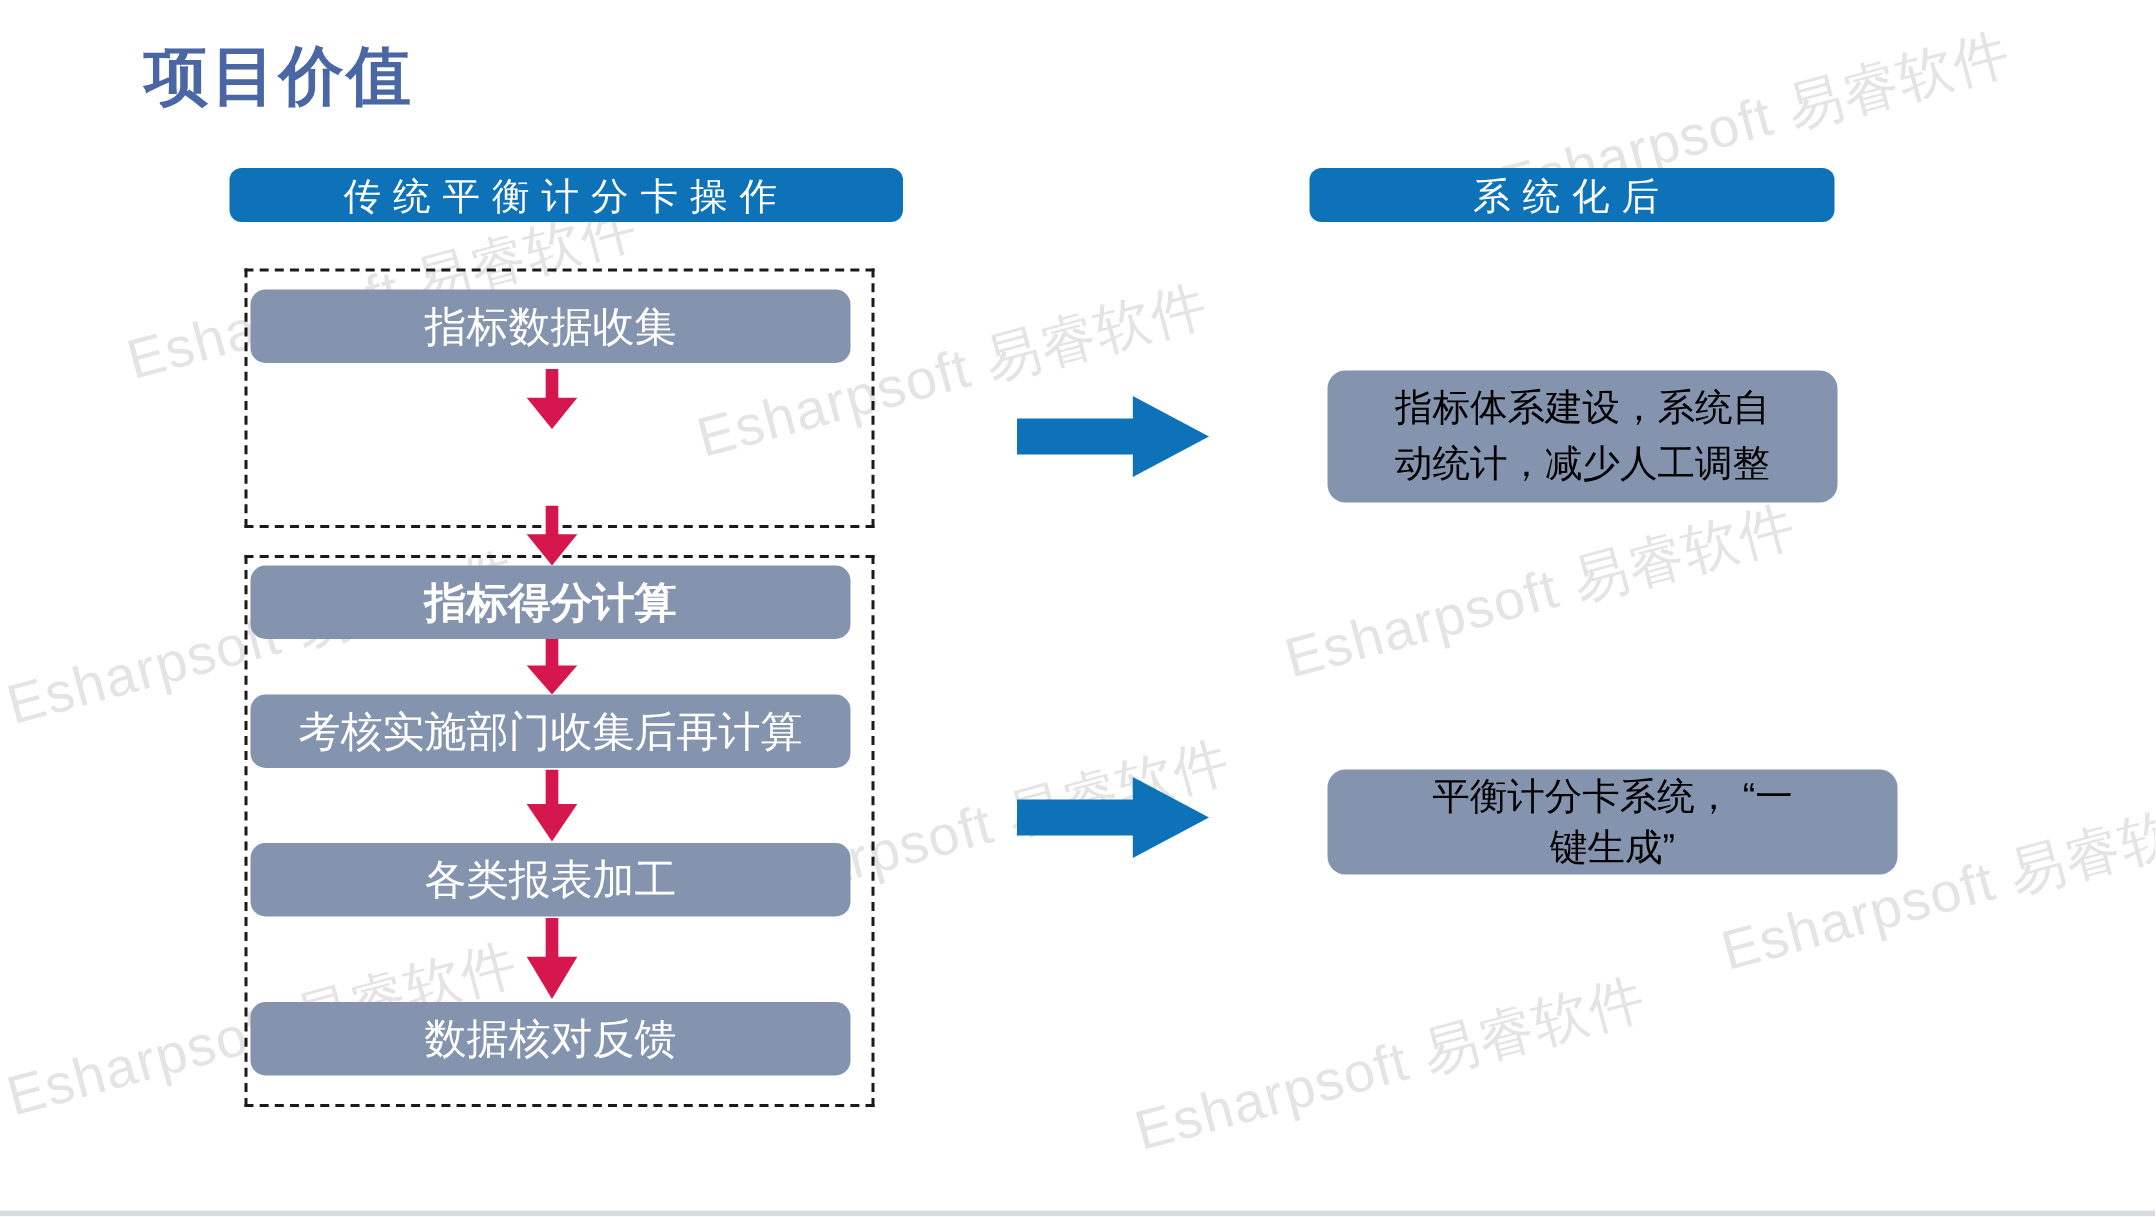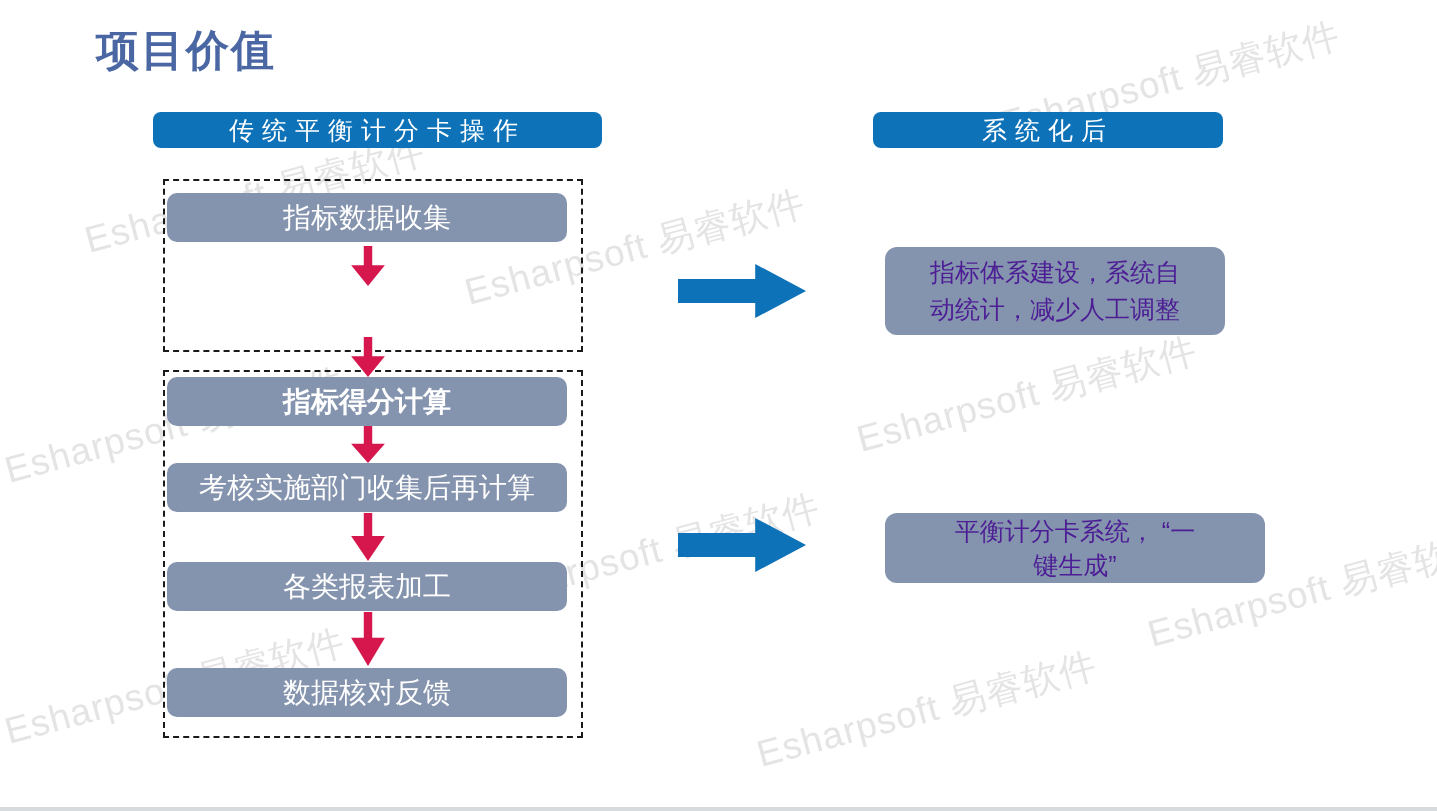--- a/index.html
+++ b/index.html
@@ -93,21 +93,21 @@
   .blue-arrow { position: absolute; z-index: 4; width: 128px; height: 54px; }
   .blue-a1 { left: 678px; top: 264px; }
   .blue-a2 { left: 678px; top: 518px; }
   .blue-arrow svg { width: 100%; height: 100%; display: block; }
   
   .result-box {
     position: absolute;
     z-index: 3;
     background: #8594ae;
     border-radius: 12px;
-    color: #4c1d95;
+    color: #000000;
     font-size: 25px;
     line-height: 37px;
     display: flex;
     flex-direction: column;
     align-items: center;
     justify-content: center;
     text-align: center;
   }
   .result-1 { left: 885px; top: 247px; width: 340px; height: 88px; }
   .result-2 { left: 885px; top: 513px; width: 380px; height: 70px; line-height: 34px; }

